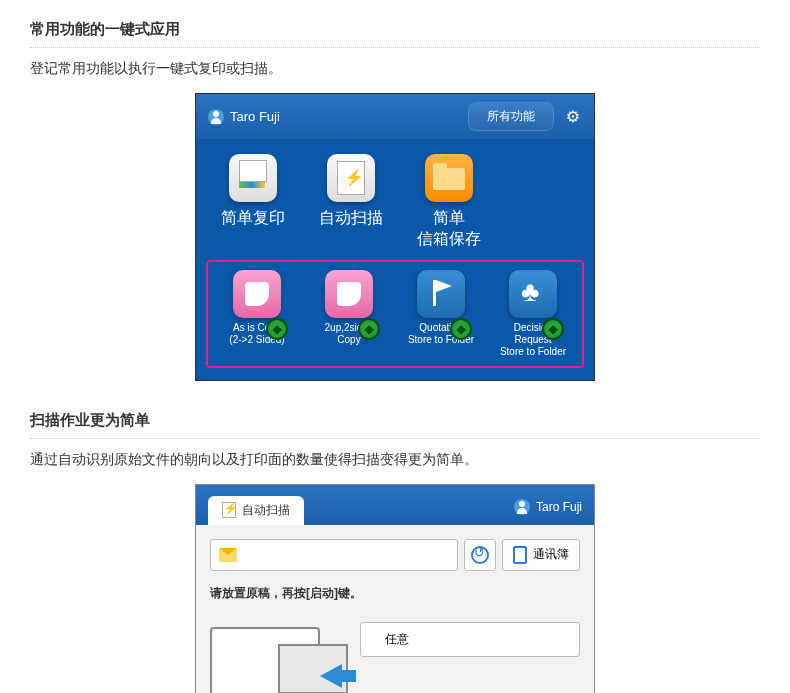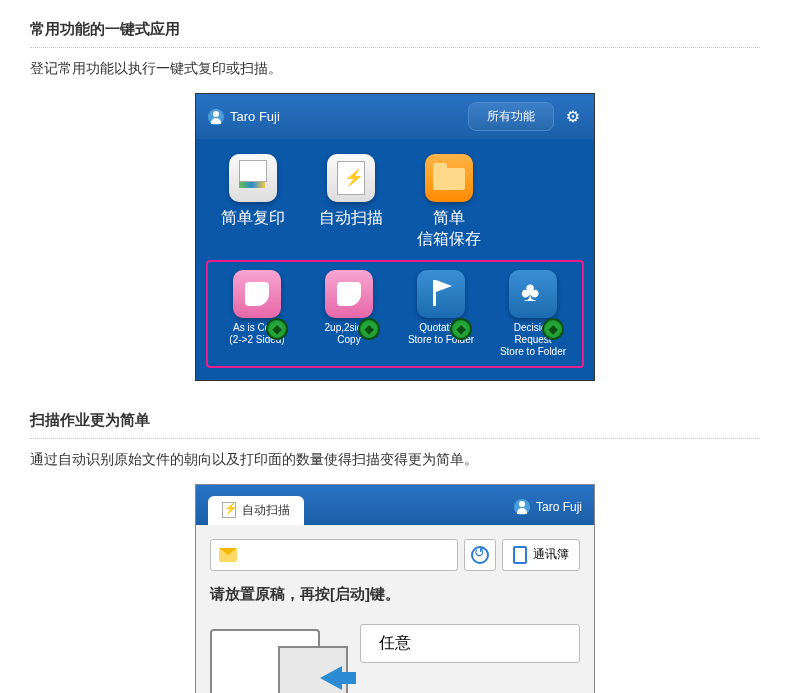--- a/index.html
+++ b/index.html
@@ -52,30 +52,30 @@
 .scan-input-row { display: flex; gap: 6px; margin-bottom: 14px; }
 .scan-input-box { flex: 1; background: #fff; border: 1px solid #bbb; border-radius: 3px; height: 32px; display: flex; align-items: center; padding: 0 8px; }
 .env-icon { width: 18px; height: 14px; background: #ffd966; border-radius: 2px; position: relative; }
 .env-icon::after { content: ''; position: absolute; border-left: 9px solid transparent; border-right: 9px solid transparent; border-top: 7px solid #f5b800; top: 0; left: 0; }
 .hist-btn { width: 32px; height: 32px; background: #fff; border: 1px solid #bbb; border-radius: 3px; display: flex; align-items: center; justify-content: center; cursor: pointer; }
 .hist-icon { width: 18px; height: 18px; border: 2px solid #2b7cd4; border-radius: 50%; position: relative; }
 .hist-icon::after { content: '↺'; position: absolute; top: -3px; left: 1px; font-size: 13px; color: #2b7cd4; }
 .contacts-btn { background: #fff; border: 1px solid #bbb; border-radius: 3px; height: 32px; padding: 0 10px; display: flex; align-items: center; font-size: 12px; cursor: pointer; }
 .book-icon { width: 14px; height: 18px; background: #2b7cd4; border-radius: 2px; margin-right: 6px; position: relative; }
 .book-icon::after { content: ''; position: absolute; width: 10px; height: 14px; background: #fff; top: 2px; left: 2px; }
-.scan-msg { font-size: 15px; color: #333; margin-bottom: 20px; font-weight: bold; }
+.scan-msg { font-size: 12px; color: #333; margin-bottom: 20px; font-weight: bold; }
 .scan-lower { display: flex; gap: 20px; align-items: flex-start; }
 .printer-illus { width: 130px; height: 100px; position: relative; }
 .printer-body { width: 110px; height: 90px; background: #fff; border: 2px solid #888; border-radius: 4px; position: absolute; top: 5px; left: 0; }
 .printer-tray { width: 70px; height: 50px; background: #e8e8e8; border: 2px solid #888; position: absolute; top: 22px; right: -8px; }
 .printer-arrow { position: absolute; top: 42px; right: -2px; width: 0; height: 0; border-right: 22px solid #2b8cd4; border-top: 12px solid transparent; border-bottom: 12px solid transparent; z-index: 2; }
 .printer-arrow::after { content: ''; position: absolute; left: 22px; top: -6px; width: 14px; height: 12px; background: #2b8cd4; }
 .scan-settings { flex: 1; }
 .settings-label { font-size: 12px; color: #333; margin-bottom: 6px; }
-.settings-select { background: #fff; border: 1px solid #bbb; border-radius: 3px; padding: 8px 18px; font-size: 16px; cursor: pointer; }
+.settings-select { background: #fff; border: 1px solid #bbb; border-radius: 3px; padding: 8px 24px; font-size: 12px; cursor: pointer; }
 .wm-layer { position: relative; }
 </style>
 </head>
 <body>
 
 <div class="section-title">常用功能的一键式应用</div>
 <div class="section-desc">登记常用功能以执行一键式复印或扫描。</div>
 
 <div class="wm-layer">
 <div class="device-panel">

